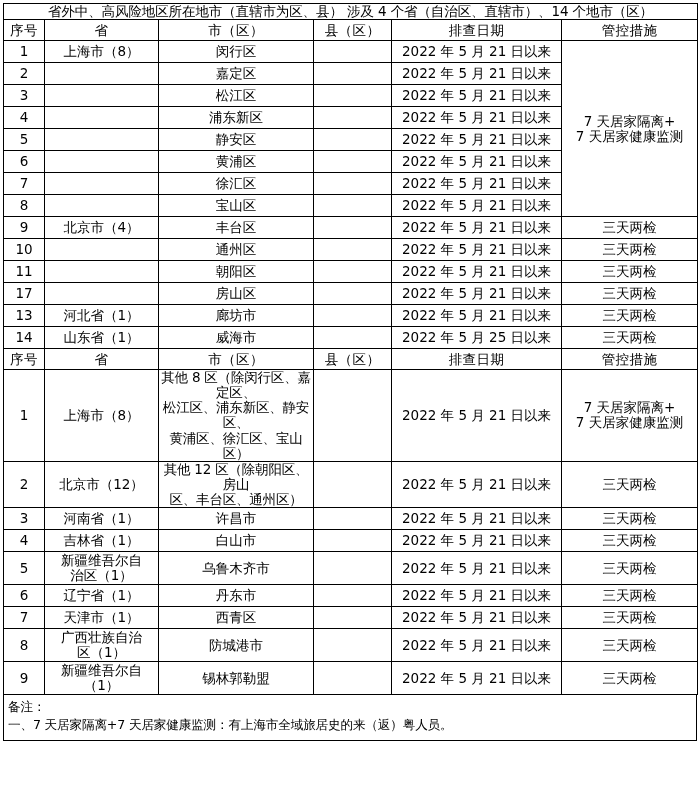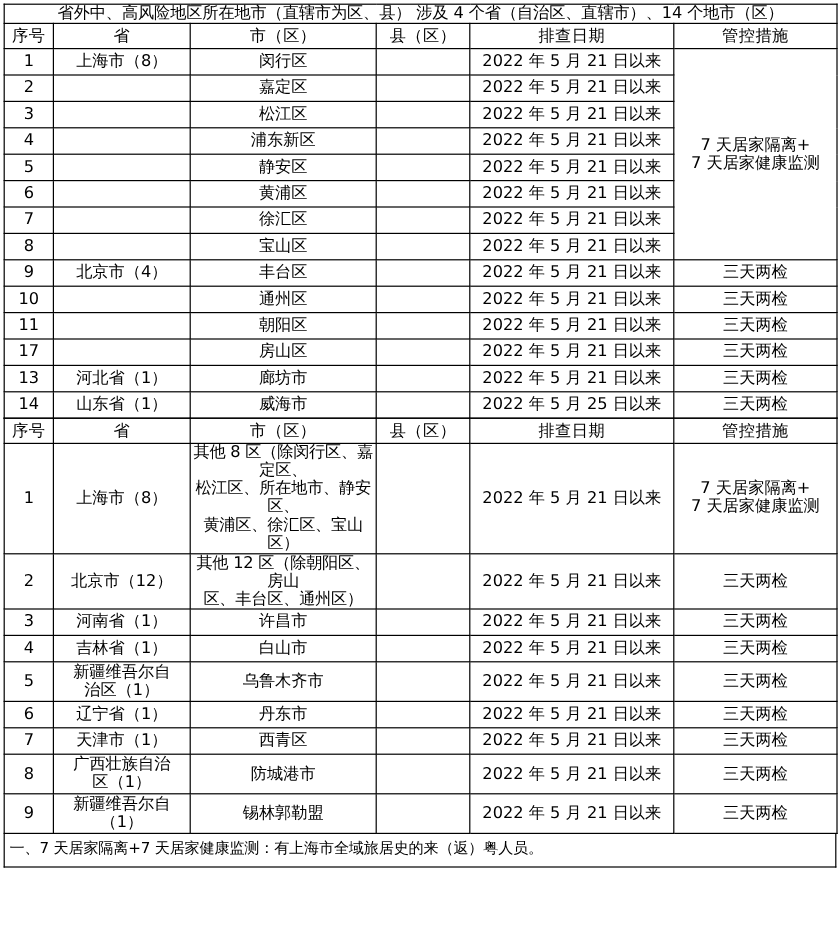--- a/index.html
+++ b/index.html
@@ -229,21 +229,21 @@
         <td>县（区）</td>
         <td>排查日期</td>
         <td>管控措施</td>
       </tr>
 
       <tr class="tall1">
         <td class="num">1</td>
         <td>上海市（8）</td>
         <td class="small-multi">
           <span>其他 8 区（除闵行区、嘉定区、</span><br>
-          <span>松江区、所在地市、静安区、</span><br>
+          <span>松江区、浦东新区、静安区、</span><br>
           <span>黄浦区、徐汇区、宝山区）</span>
         </td>
         <td></td>
         <td>2022 年 5 月 21 日以来</td>
         <td class="measure-2line">
           <span>7 天居家隔离+</span><br>
           <span>7 天居家健康监测</span>
         </td>
       </tr>
 
@@ -325,17 +325,18 @@
         </td>
         <td>锡林郭勒盟</td>
         <td></td>
         <td>2022 年 5 月 21 日以来</td>
         <td>三天两检</td>
       </tr>
     </tbody>
   </table>
 
   <div class="notes">
+    <div class="nline">备注：</div>
     <div class="nline">一、7 天居家隔离+7 天居家健康监测：有上海市全域旅居史的来（返）粤人员。</div>
 
   </div>
 
 </div>
 
 </body></html>

